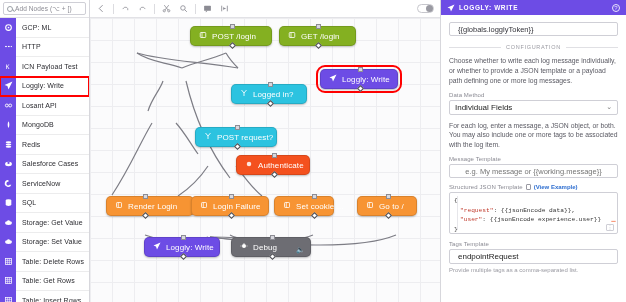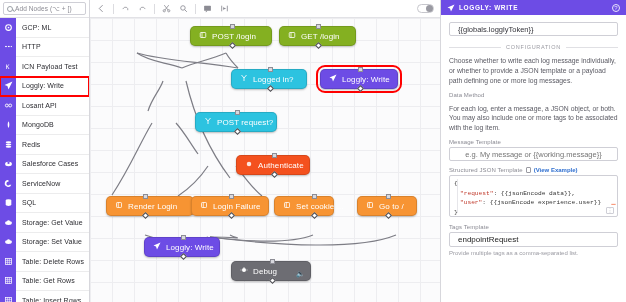--- a/index.html
+++ b/index.html
@@ -47,25 +47,25 @@
                              linear-gradient(to bottom, #ededf0 1px, transparent 1px);
             background-size:22px 22px; }
   .edges { position:absolute; inset:0; width:100%; height:100%; }
 
   .node { position:absolute; height:20px; border-radius:5px; display:flex; align-items:center;
           padding:0 8px; gap:5px; color:#fff; font-size:8px; white-space:nowrap;
           box-shadow:0 1px 2px rgba(0,0,0,.25); border:1px solid rgba(0,0,0,.12); }
   .node svg { width:8px; height:8px; flex:0 0 8px; }
   .node .txt { letter-spacing:.1px; }
   .n-green { background:#84b021; }
-  .n-cyan  { background:#2cc3e0; }
+  .n-cyan  { background:#2cc3e0;margin-top:15px; }
   .n-orange{ background:#f79433; }
   .n-red   { background:#f4511e; }
   .n-purple{ background:#6d4ce5; }
-  .n-gray  { background:#6d6d73;margin-top:24px; }
+  .n-gray  { background:#6d6d73; }
   .node.sel { outline:2px solid #ff0000; outline-offset:2px; z-index:6; }
 
   
   .port { position:absolute; width:5px; height:5px; background:#d8d8de; border:1px solid #8d8d95; }
   .port.top { top:-3px; }
   .port.diamond-b { bottom:-3px; background:#fff; border:1px solid #4a4a50; transform:rotate(45deg); }
 
   .mute { position:absolute; right:5px; bottom:2px; color:#a9a9af; font-size:7px; }
 
   
@@ -450,20 +450,24 @@
 
       <div class="divider">
         <span class="ln"></span>
         <span class="dl">CONFIGURATION</span>
         <span class="ln"></span>
       </div>
 
       <div class="help">Choose whether to write each log message individually, or whether to provide a JSON template or a payload path defining one or more log messages.</div>
 
       <div class="lbl">Data Method</div>
+      <div class="sel-box">
+        <span>Individual Fields</span>
+        <span class="chev">⌄</span>
+      </div>
 
       <div class="help" style="margin-top:6px;">For each log, enter a message, a JSON object, or both. You may also include one or more tags to be associated with the log item.</div>
 
       <div class="lbl">Message Template</div>
       <input class="fld ph" style="font-size: 7.5px; outline: none;" placeholder="e.g. My message or {{working.message}}">
 
       <div class="lbl-row" style="margin-top:6px;">
         <span class="lbl" style="margin:0;">Structured JSON Template</span>
         <span class="copy"></span>
         <span class="ex">(View Example)</span>

